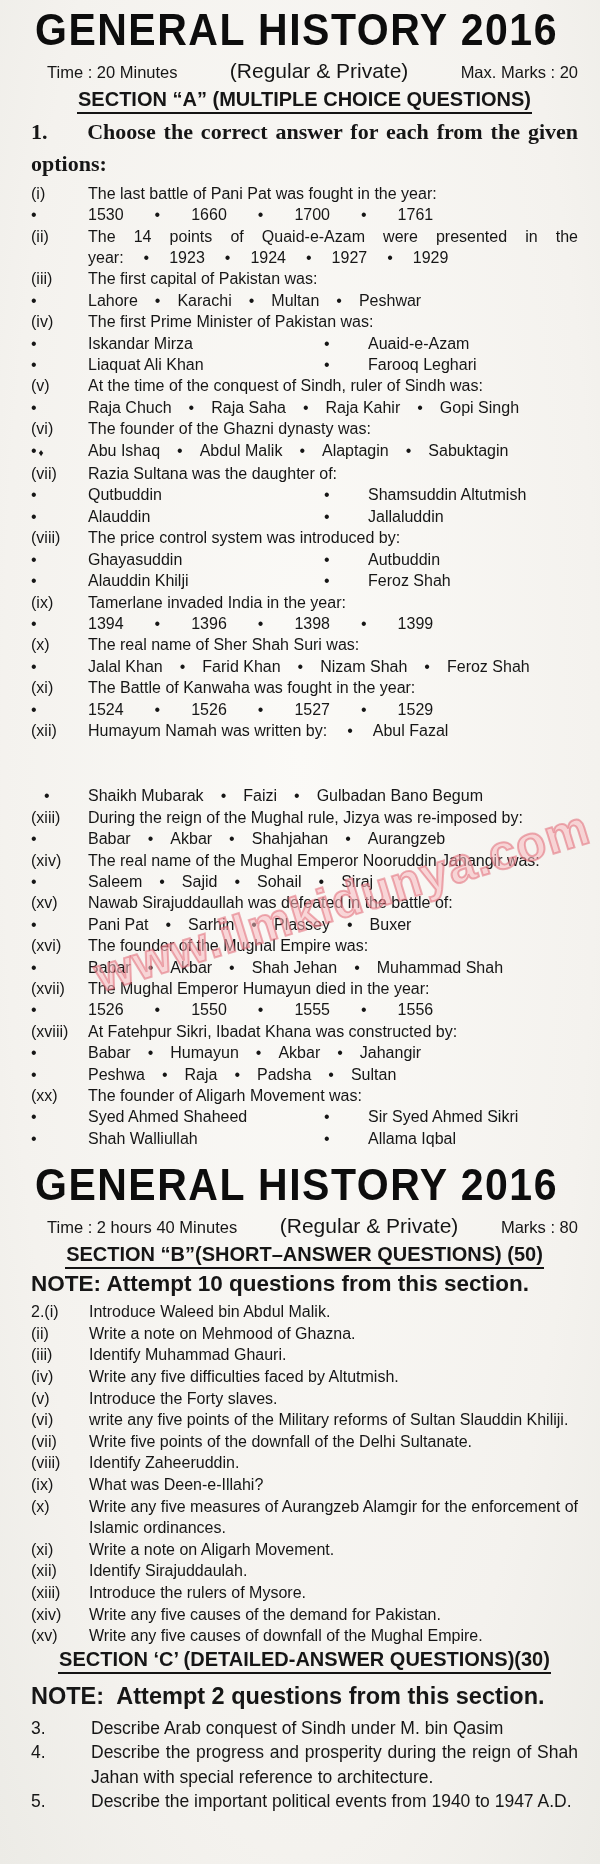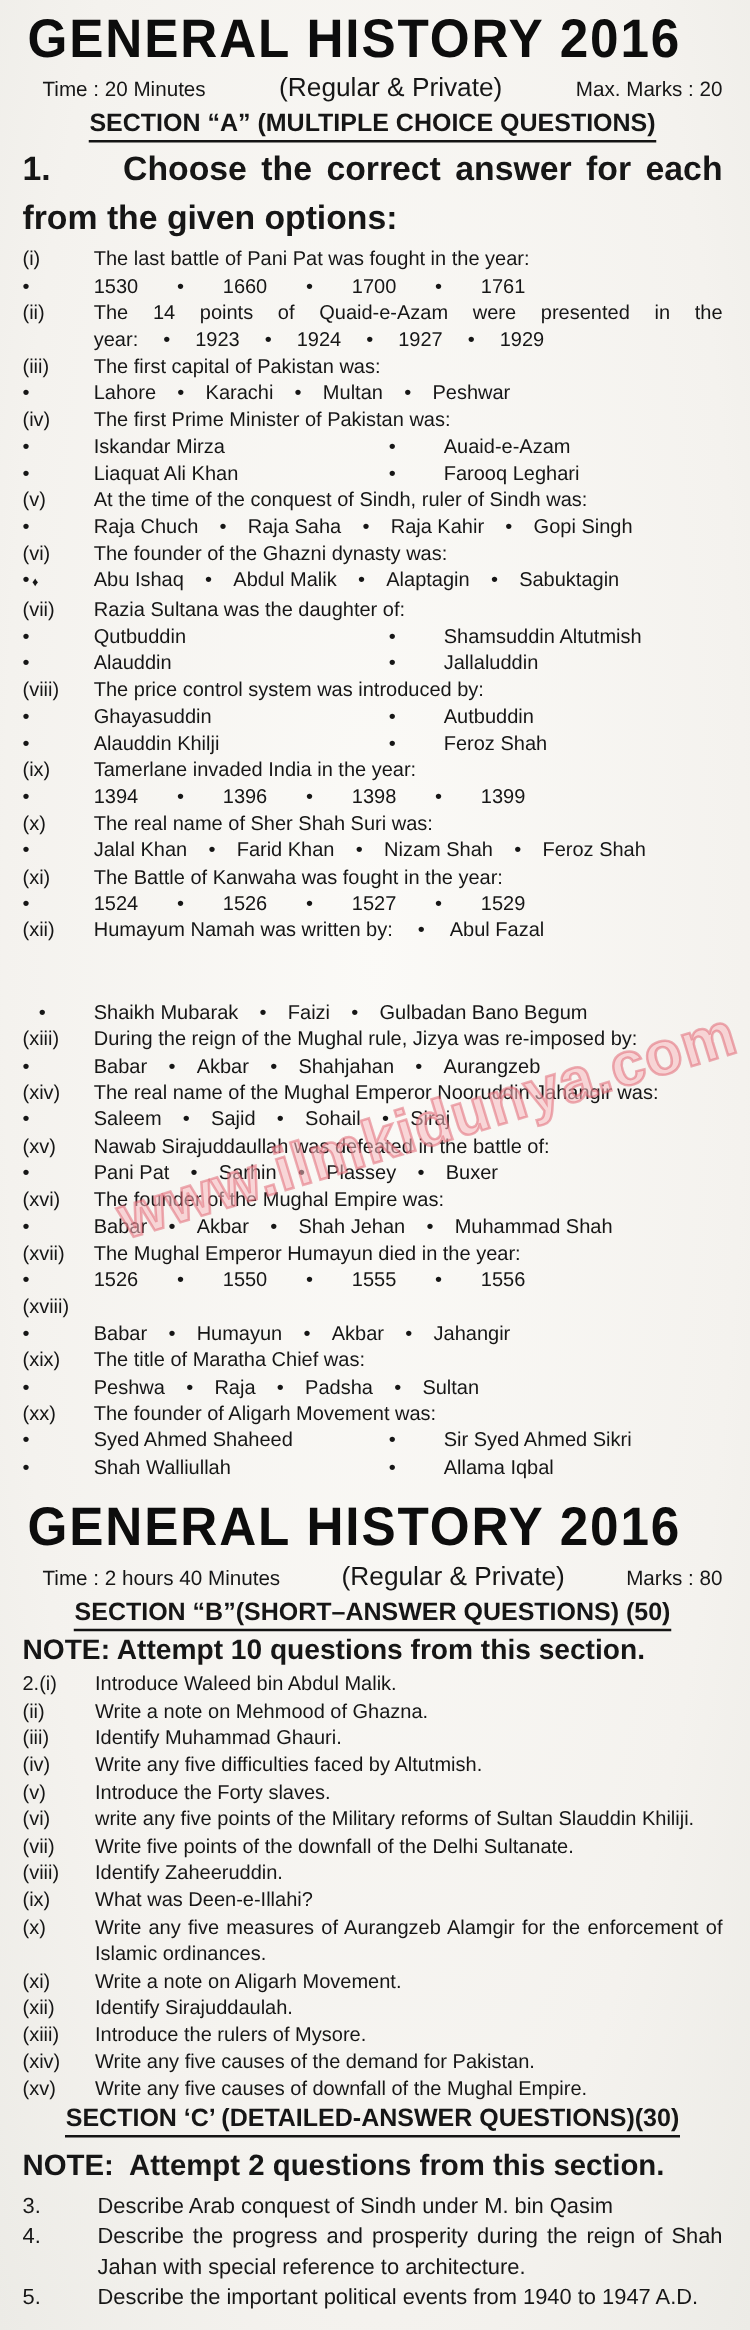--- a/index.html
+++ b/index.html
@@ -4,32 +4,32 @@
 <style>
   html,body{margin:0;padding:0;}
   body{
     width:600px;height:1864px;overflow:hidden;position:relative;
     background:#f7f6f2;
     background-image:radial-gradient(ellipse at 50% 40%, #fbfaf7 0%, #f4f2ee 70%, #ecebe6 100%);
     color:#161616;
     font-family:"Liberation Sans", sans-serif;
     -webkit-font-smoothing:antialiased;
   }
-  .page{padding:4px 22px 0 18px;position:relative;z-index:1;}
+  .page{padding:4px 22px 0 31px;position:relative;z-index:1;}
 
   .title{
     font-size:41px;font-weight:800;letter-spacing:1.5px;color:#0d0d0d;
     margin:2px 0 6px 4px;white-space:nowrap;transform:scaleY(1.06);transform-origin:top left;
   }
   .t2{margin-top:12px;}
   .meta{display:flex;justify-content:space-between;align-items:baseline;margin:0 0 5px 16px;font-size:16.5px;}
   .meta .mode{font-size:21px;}
   .sec{text-align:center;font-weight:700;font-size:20px;margin:1px 0 5px 0;white-space:nowrap;}
   .sec .ul{border-bottom:2.5px solid #141414;padding:0 1px 2px 1px;}
-  .q1{font-weight:700;font-size:27px;line-height:1.45;text-align:justify;margin:4px 0 3px 0;}
+  .q1{font-weight:700;font-size:22px;line-height:1.45;text-align:justify;margin:4px 0 3px 0;font-family:Liberation Serif, serif;}
   .note{font-weight:700;font-size:22.5px;margin:2px 0 4px 0;white-space:nowrap;}
   .noteC{font-size:23.5px;margin-top:12px;margin-bottom:6px;}
 
   .row{display:flex;align-items:baseline;line-height:21.4px;font-size:16px;}
   .gut{flex:0 0 57px;}
   .gut.ind{padding-left:13px;box-sizing:border-box;}
   .mini{font-size:10px;vertical-align:baseline;}
   .qtext{flex:1;text-align:justify;}
   .optitems{display:flex;flex:1;}
   .osep{padding:0 17px;}
@@ -327,36 +327,33 @@
           <span class="osep">•</span>
           <span class="ow">1550</span>
           <span class="osep">•</span>
           <span class="ow">1555</span>
           <span class="osep">•</span>
           <span class="ow">1556</span>
         </div>
       </div>
       <div class="row">
         <span class="gut lbl">(xviii)</span>
+        <div class="qtext">At Fatehpur Sikri, Ibadat Khana was constructed by:</div>
       </div>
       <div class="row">
         <span class="gut">•</span>
         <div class="optitems">
           <span class="ow">Babar</span>
           <span class="osep">•</span>
           <span class="ow">Humayun</span>
           <span class="osep">•</span>
           <span class="ow">Akbar</span>
           <span class="osep">•</span>
           <span class="ow">Jahangir</span>
         </div>
-      </div>
-      <div class="row">
-        <span class="gut lbl">(xix)</span>
-        <div class="qtext">The title of Maratha Chief was:</div>
       </div>
       <div class="row">
         <span class="gut">•</span>
         <div class="optitems">
           <span class="ow">Peshwa</span>
           <span class="osep">•</span>
           <span class="ow">Raja</span>
           <span class="osep">•</span>
           <span class="ow">Padsha</span>
           <span class="osep">•</span>

